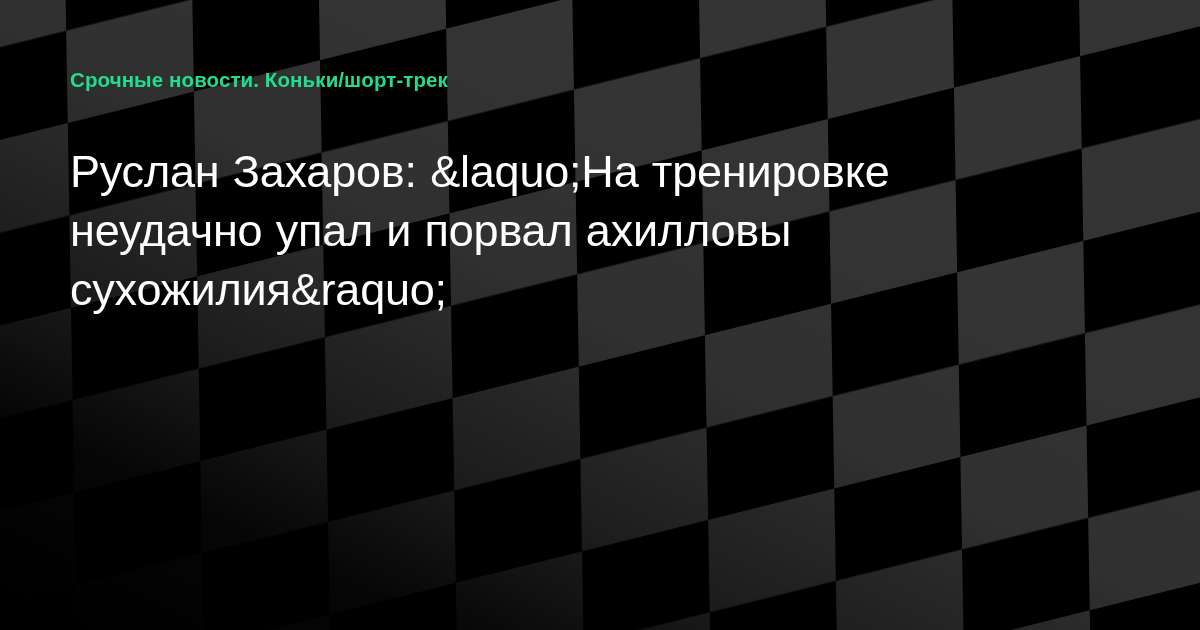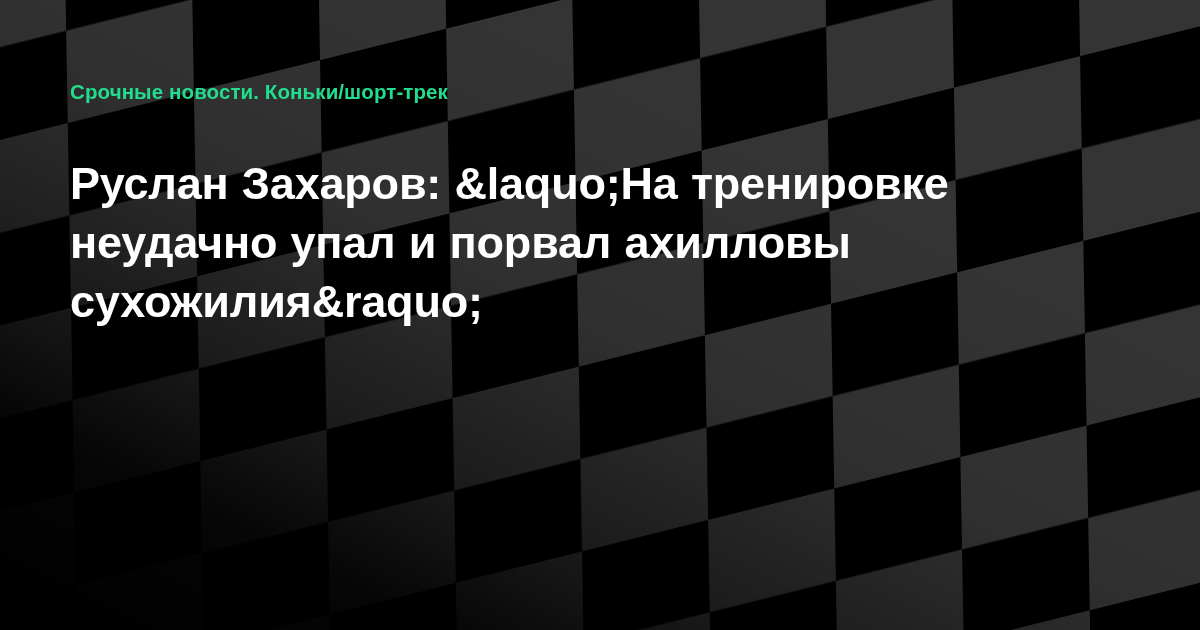--- a/index.html
+++ b/index.html
@@ -25,39 +25,39 @@
     inset: 0;
     width: 1200px;
     height: 630px;
     pointer-events: none;
   }
 
   
   #content {
     position: absolute;
     left: 70px;
-    top: 78px;
+    top: 66px;
     width: 1010px;
     z-index: 5;
   }
 
   #kicker {
     font-size: 20.5px;
     font-weight: 700;
     letter-spacing: 0.1px;
     color: #22dd8e;
     line-height: 28px;
     margin: 0 0 48px 0;
     white-space: nowrap;
   }
 
   #headline {
     margin: 0;
     font-size: 45px;
-    font-weight: 700;
+    font-weight: 400;
     line-height: 59px;
     letter-spacing: -0.2px;
     color: #ffffff;
     max-width: 990px;
     word-spacing: 1px;
   }
 </style>
 </head>
 <body>
 

